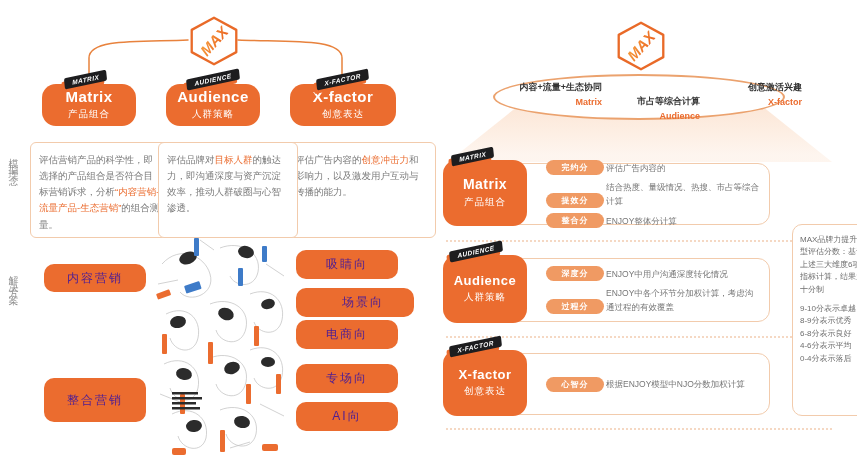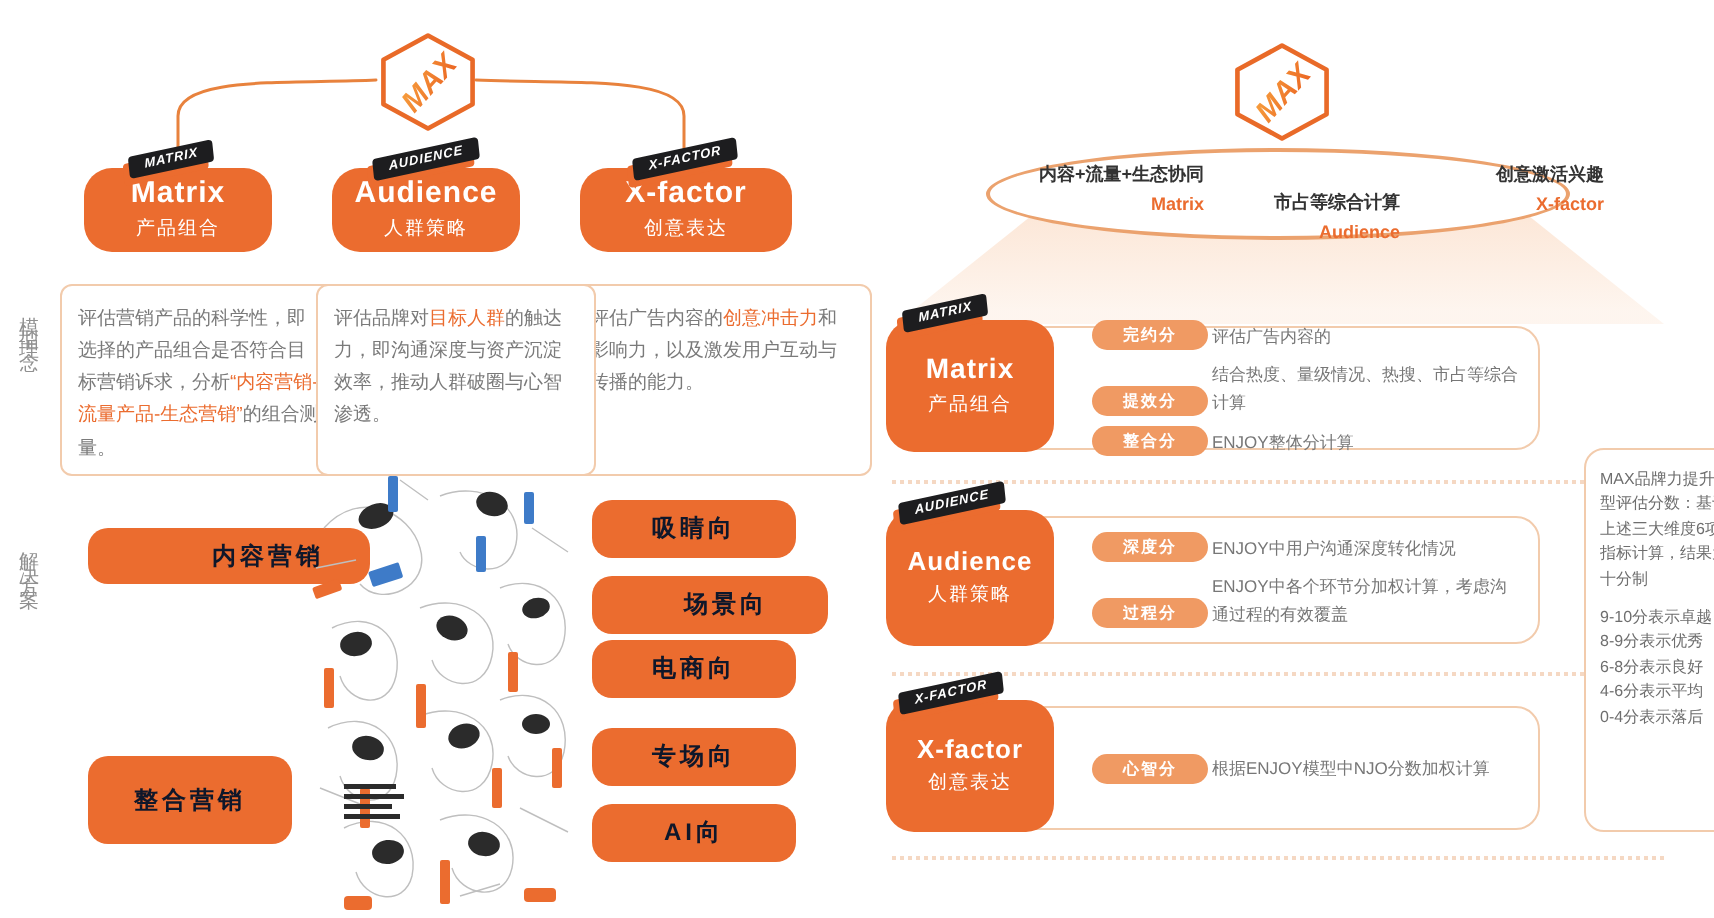--- a/index.html
+++ b/index.html
@@ -11,23 +11,23 @@
   .card{position:absolute;background:#EB6C2F;border-radius:14px;color:#fff;
         display:flex;flex-direction:column;align-items:center;justify-content:center;}
   .card .t{font-size:15px;font-weight:bold;letter-spacing:.5px;line-height:1.1;}
   .card .s{font-size:9.5px;margin-top:3px;letter-spacing:1px;}
   .badge{position:absolute;background:#1D1D1F;color:#fff;font-size:6.5px;font-weight:bold;
          font-style:italic;letter-spacing:.5px;padding:2px 8px;border-radius:2px;
          transform:rotate(-12deg) skewX(-6deg);box-shadow:-3px 3px 0 #EB6C2F;white-space:nowrap;}
   .descbox{position:absolute;background:#fff;border:1px solid #F2CBAC;border-radius:6px;
            padding:9px 8px;font-size:9.5px;line-height:1.7;color:#7A7A7A;text-align:left;}
   .descbox .hl{color:#EB6C2F;}
-  .btn{position:absolute;background:#EB6C2F;border-radius:10px;color:#0f172a;
+  .btn{position:absolute;background:#EB6C2F;border-radius:10px;color:#4c1d95;
        display:flex;align-items:center;justify-content:center;
-       font-size:12px;font-weight:bold;letter-spacing:2px;}
+       font-size:12px;font-weight:normal;letter-spacing:2px;}
   .vlabel{position:absolute;writing-mode:vertical-rl;font-size:10px;color:#909090;
           letter-spacing:6px;}
 
   
   .funnel{position:absolute;left:448px;top:96px;width:384px;height:66px;
           background:linear-gradient(180deg,#FAD5BA 0%,#FDF0E6 90%);opacity:.65;
           clip-path:polygon(21.5% 0,78.5% 0,100% 100%,0 100%);}
   .ellipse{position:absolute;left:493px;top:74px;width:292px;height:46px;border-radius:50%;
            background:#fff;border:2px solid #EBA26E;box-sizing:border-box;}
   .fitem{position:absolute;text-align:right;}
@@ -92,21 +92,21 @@
   <div class="descbox" style="left:30px;top:142px;width:122px;height:76px;">
     <span>评估营销产品的科学性，即选择的产品组合是否符合目标营销诉求，分析</span><span class="hl">“内容营销-流量产品-生态营销”</span><span>的组合测量。</span>
   </div>
   <div class="descbox" style="left:286px;top:142px;width:132px;height:76px;">
     <span>评估广告内容的</span><span class="hl">创意冲击力</span><span>和影响力，以及激发用户互动与传播的能力。</span>
   </div>
   <div class="descbox" style="left:158px;top:142px;width:122px;height:76px;">
     <span>评估品牌对</span><span class="hl">目标人群</span><span>的触达力，即沟通深度与资产沉淀效率，推动人群破圈与心智渗透。</span>
   </div>
 
-  <div class="btn" style="left:44px;top:264px;width:102px;height:28px;padding-left:39px;">内容营销</div>
+  <div class="btn" style="left:44px;top:264px;width:102px;height:28px;">内容营销</div>
   <div class="btn" style="left:44px;top:378px;width:102px;height:44px;">整合营销</div>
 
   <svg class="abs" style="left:150px;top:234px;" width="142" height="224" viewBox="0 0 142 224">
     <g stroke="#BFBFBF" stroke-width="0.7" fill="none">
       <path d="M12,30 C30,10 55,22 60,40 C66,60 40,70 30,58"></path>
       <path d="M70,14 C90,6 112,18 108,38 C104,56 84,52 80,42"></path>
       <path d="M16,80 C36,70 52,84 48,104 C44,122 24,118 20,104"></path>
       <path d="M60,70 C80,62 100,74 96,94 C92,114 70,110 66,96"></path>
       <path d="M100,60 C120,52 136,66 132,86 C128,104 108,100 104,88"></path>
       <path d="M14,130 C34,120 52,134 48,154 C44,172 24,168 20,154"></path>

